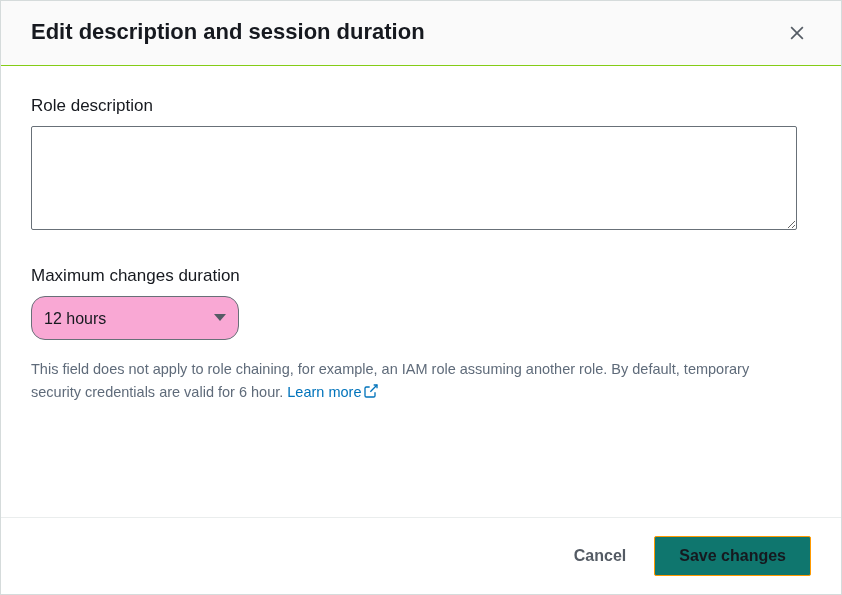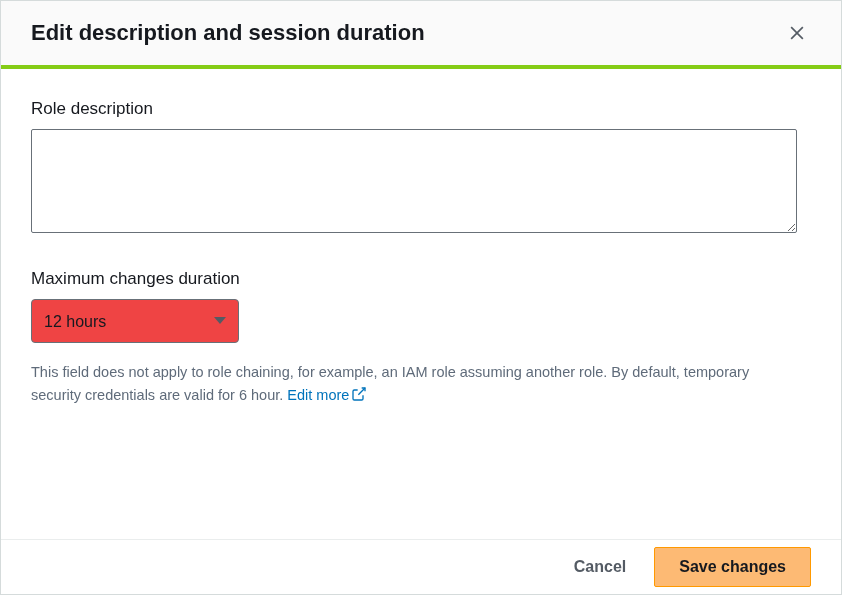--- a/index.html
+++ b/index.html
@@ -17,25 +17,24 @@
     .dialog {
       width: 842px;
       height: 595px;
       border: 1px solid #d5dbdb;
       display: flex;
       flex-direction: column;
       background: #fff;
     }
     .dialog-header {
       display: flex;
-      align-items: center;
       justify-content: space-between;
       padding: 18px 30px 18px 30px;
       background: #fafafa;
-      border-bottom: 4px solid #84cc16;
+      border-bottom: 1px solid #84cc16;
     }
     .dialog-title {
       font-size: 22px;
       font-weight: 700;
       color: #16191f;
     }
     .close-btn {
       background: none;
       border: none;
       cursor: pointer;
@@ -74,22 +73,22 @@
       resize: both;
     }
     .select-wrap {
       position: relative;
       width: 208px;
     }
     .select {
       width: 100%;
       height: 44px;
       border: 1px solid #687078;
-      border-radius: 4px;
-      background: #ef4444;
+      border-radius: 14px;
+      background: #f9a8d4;
       padding: 8px 32px 8px 12px;
       font-size: 16px;
       color: #16191f;
       appearance: none;
       -webkit-appearance: none;
       cursor: pointer;
       font-family: inherit;
     }
     .select-caret {
       position: absolute;
@@ -124,38 +123,38 @@
     }
     .ext-icon svg {
       width: 16px;
       height: 16px;
       stroke: #0073bb;
       fill: none;
       stroke-width: 2;
     }
     .dialog-footer {
       border-top: 1px solid #eaeded;
-      padding: 7px 30px;
+      padding: 18px 30px;
       display: flex;
       justify-content: flex-end;
       gap: 24px;
       align-items: center;
     }
     .btn-cancel {
       background: none;
       border: none;
       font-size: 16px;
       font-weight: 700;
       color: #545b64;
       cursor: pointer;
       padding: 10px 4px;
       font-family: inherit;
     }
     .btn-primary {
-      background: #fdba74;
+      background: #0f766e;
       border: 1px solid #ff9900;
       color: #16191f;
       font-size: 16px;
       font-weight: 700;
       padding: 10px 24px;
       cursor: pointer;
       border-radius: 2px;
       font-family: inherit;
     }
   </style>
@@ -189,21 +188,21 @@
         <select class="select">
           <option>12 hours</option>
         </select>
         <span class="select-caret">
           <svg viewBox="0 0 14 10">
               <path d="M1 1 L7 8 L13 1 Z"></path>
             </svg>
         </span>
       </div>
       <p class="help-text second">
-        <span>This field does not apply to role chaining, for example, an IAM role assuming another role. By default, temporary security credentials are valid for 6 hour. </span><a href="#" class="learn-more"><span>Edit more</span><span class="ext-icon"><svg viewBox="0 0 24 24">
+        <span>This field does not apply to role chaining, for example, an IAM role assuming another role. By default, temporary security credentials are valid for 6 hour. </span><a href="#" class="learn-more"><span>Learn more</span><span class="ext-icon"><svg viewBox="0 0 24 24">
                 <path d="M16 3h5v5"></path>
                 <path d="M11 13L21 3"></path>
                 <path d="M18 14v5a2 2 0 0 1-2 2H5a2 2 0 0 1-2-2V8a2 2 0 0 1 2-2h5"></path>
               </svg></span></a>
       </p>
     </div>
 
   </div>
 
   <div class="dialog-footer">

